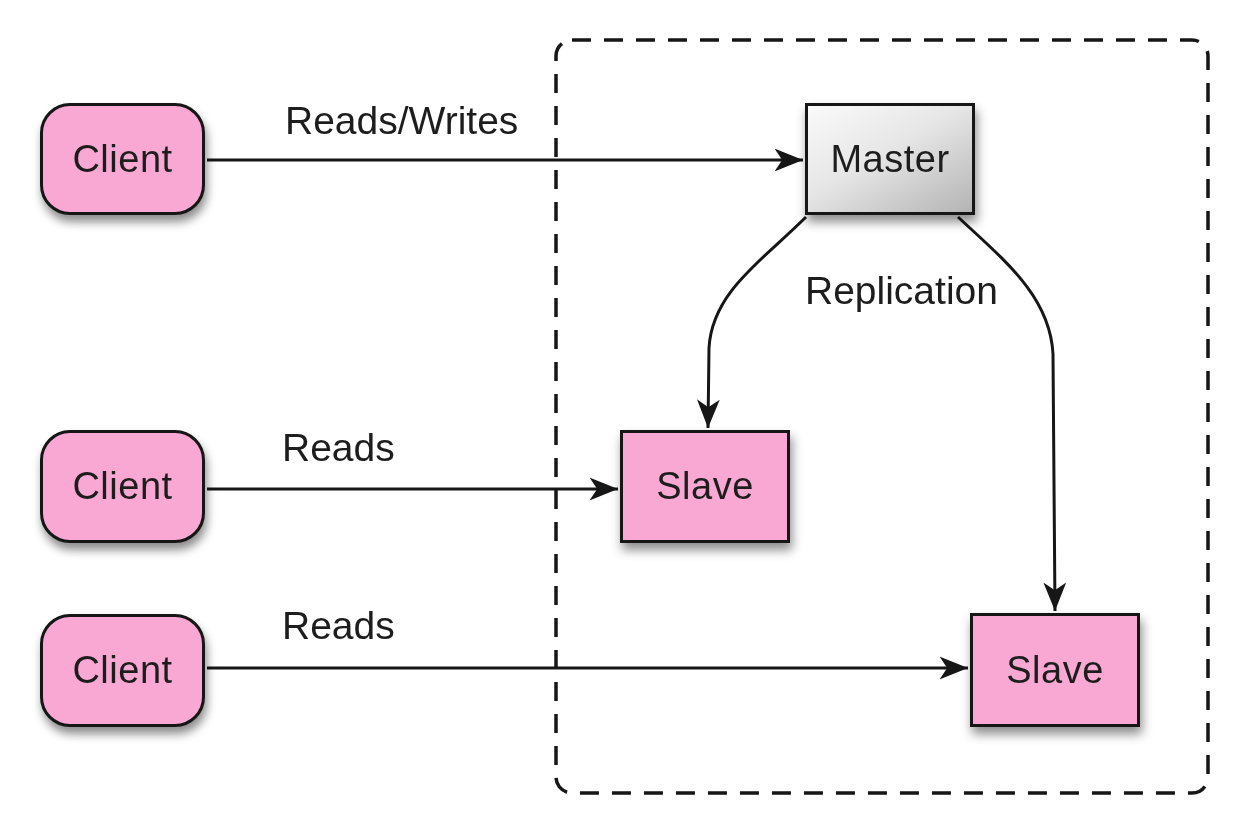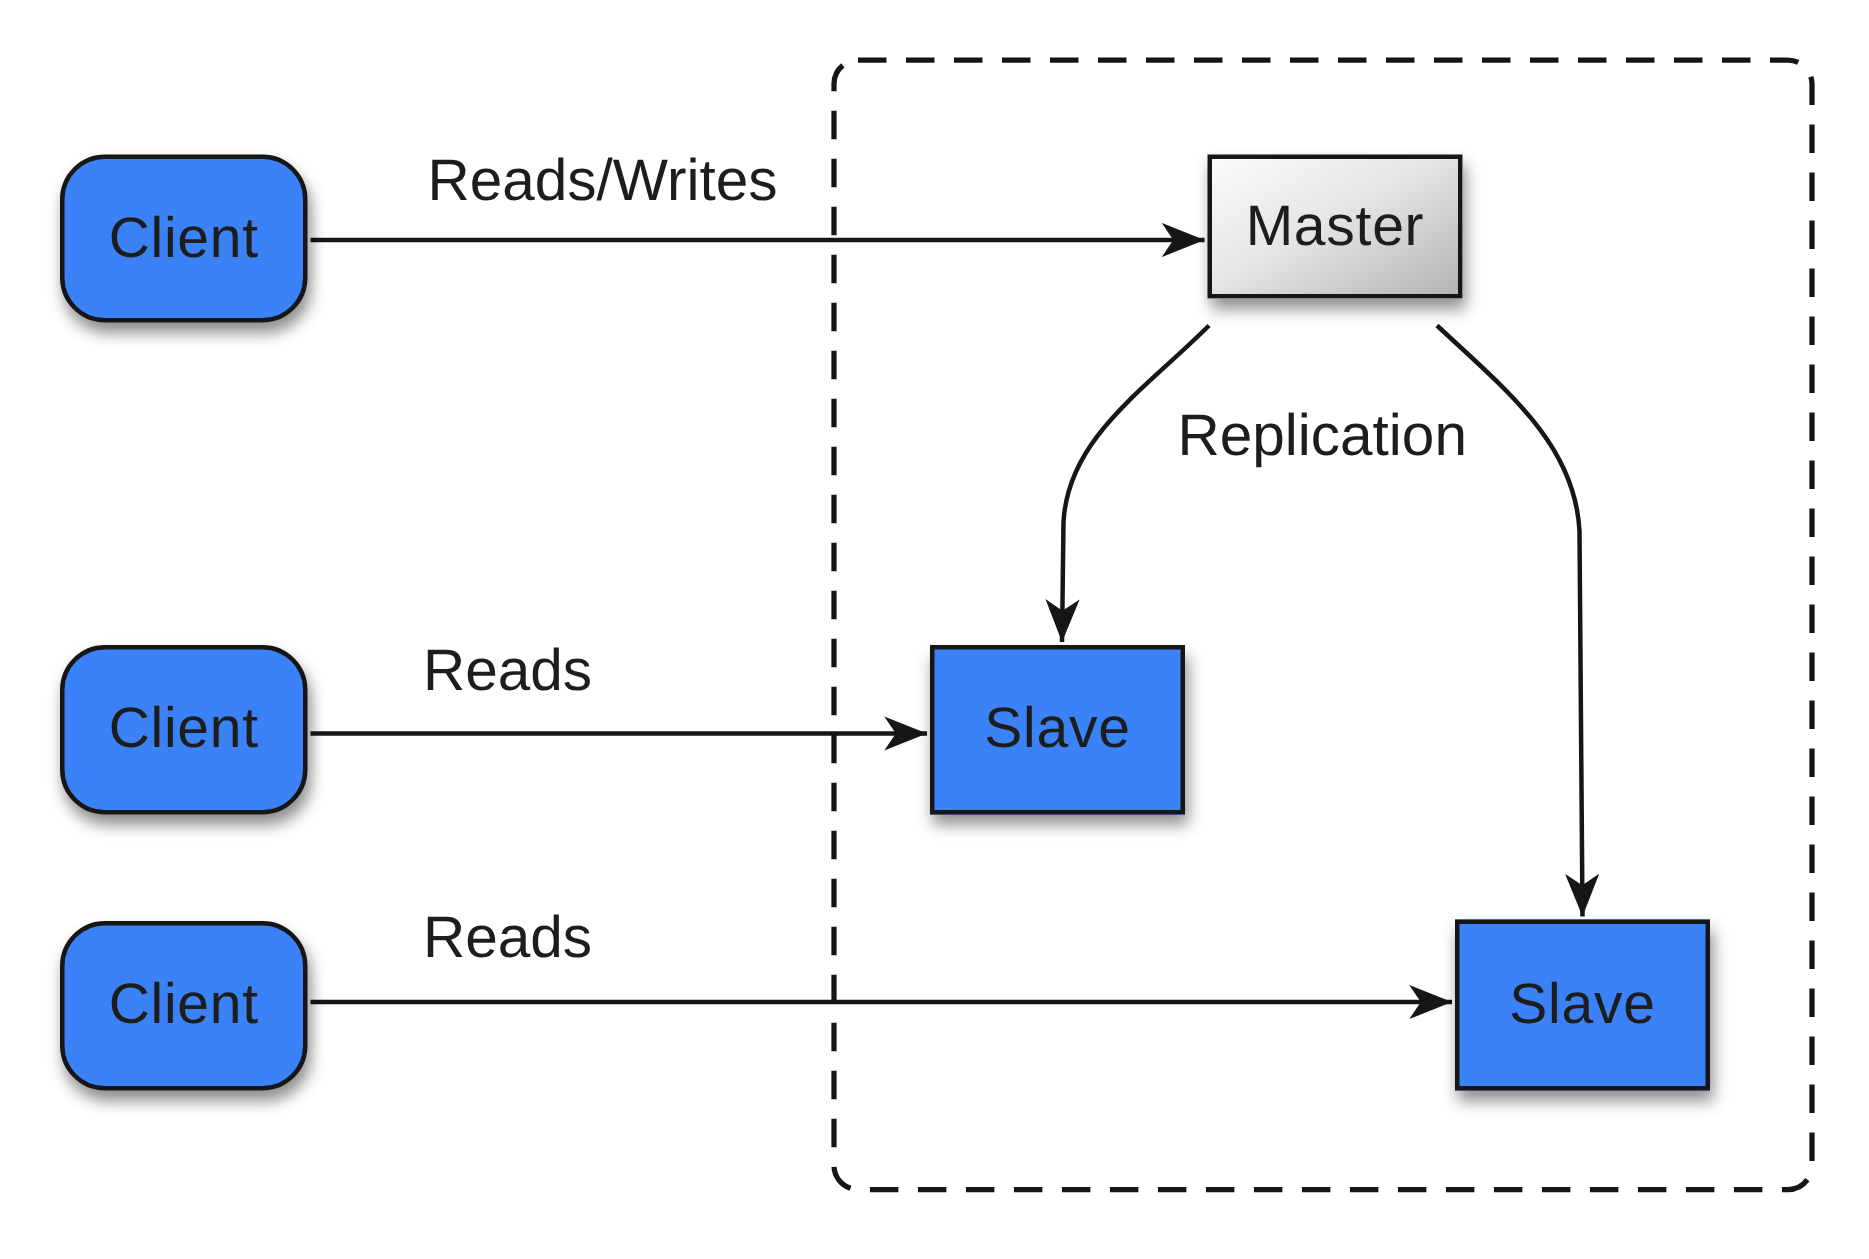--- a/index.html
+++ b/index.html
@@ -21,21 +21,21 @@
     top: 0;
     width: 1246px;
     height: 839px;
   }
   .node {
     position: absolute;
     display: flex;
     align-items: center;
     justify-content: center;
     border: 3.5px solid #161616;
-    background: #3b82f6;
+    background: #f9a8d4;
     color: #1d1d1d;
     font-size: 38px;
     letter-spacing: 0.5px;
     box-shadow: 2px 7px 10px rgba(0,0,0,0.45);
     box-sizing: border-box;
   }
   .node.client {
     border-radius: 30px;
   }
   .node.master {
@@ -80,33 +80,33 @@
   </div>
 
   <div class="node client" style="left:40px; top:430px; width:165px; height:113px;">
     <span>Client</span>
   </div>
 
   <div class="node client" style="left:40px; top:614px; width:165px; height:113px;">
     <span>Client</span>
   </div>
 
-  <div class="node master" style="left:805px; top:103px; width:170px; height:96px;">
+  <div class="node master" style="left:805px; top:103px; width:170px; height:112px;">
     <span>Master</span>
   </div>
 
   <div class="node" style="left:620px; top:430px; width:170px; height:113px;">
     <span>Slave</span>
   </div>
 
   <div class="node" style="left:970px; top:613px; width:170px; height:114px;">
     <span>Slave</span>
   </div>
 
   <div class="edge-label" style="left:256px; top:101px;">Reads/Writes</div>
 
   <div class="edge-label" style="left:253px; top:428px;">Reads</div>
 
   <div class="edge-label" style="left:253px; top:606px;">Reads</div>
 
-  <div class="edge-label" style="left:756px; top:271px;">Replication</div>
+  <div class="edge-label" style="left:776px; top:271px;">Replication</div>
 
 </div>
 
 </body></html>

